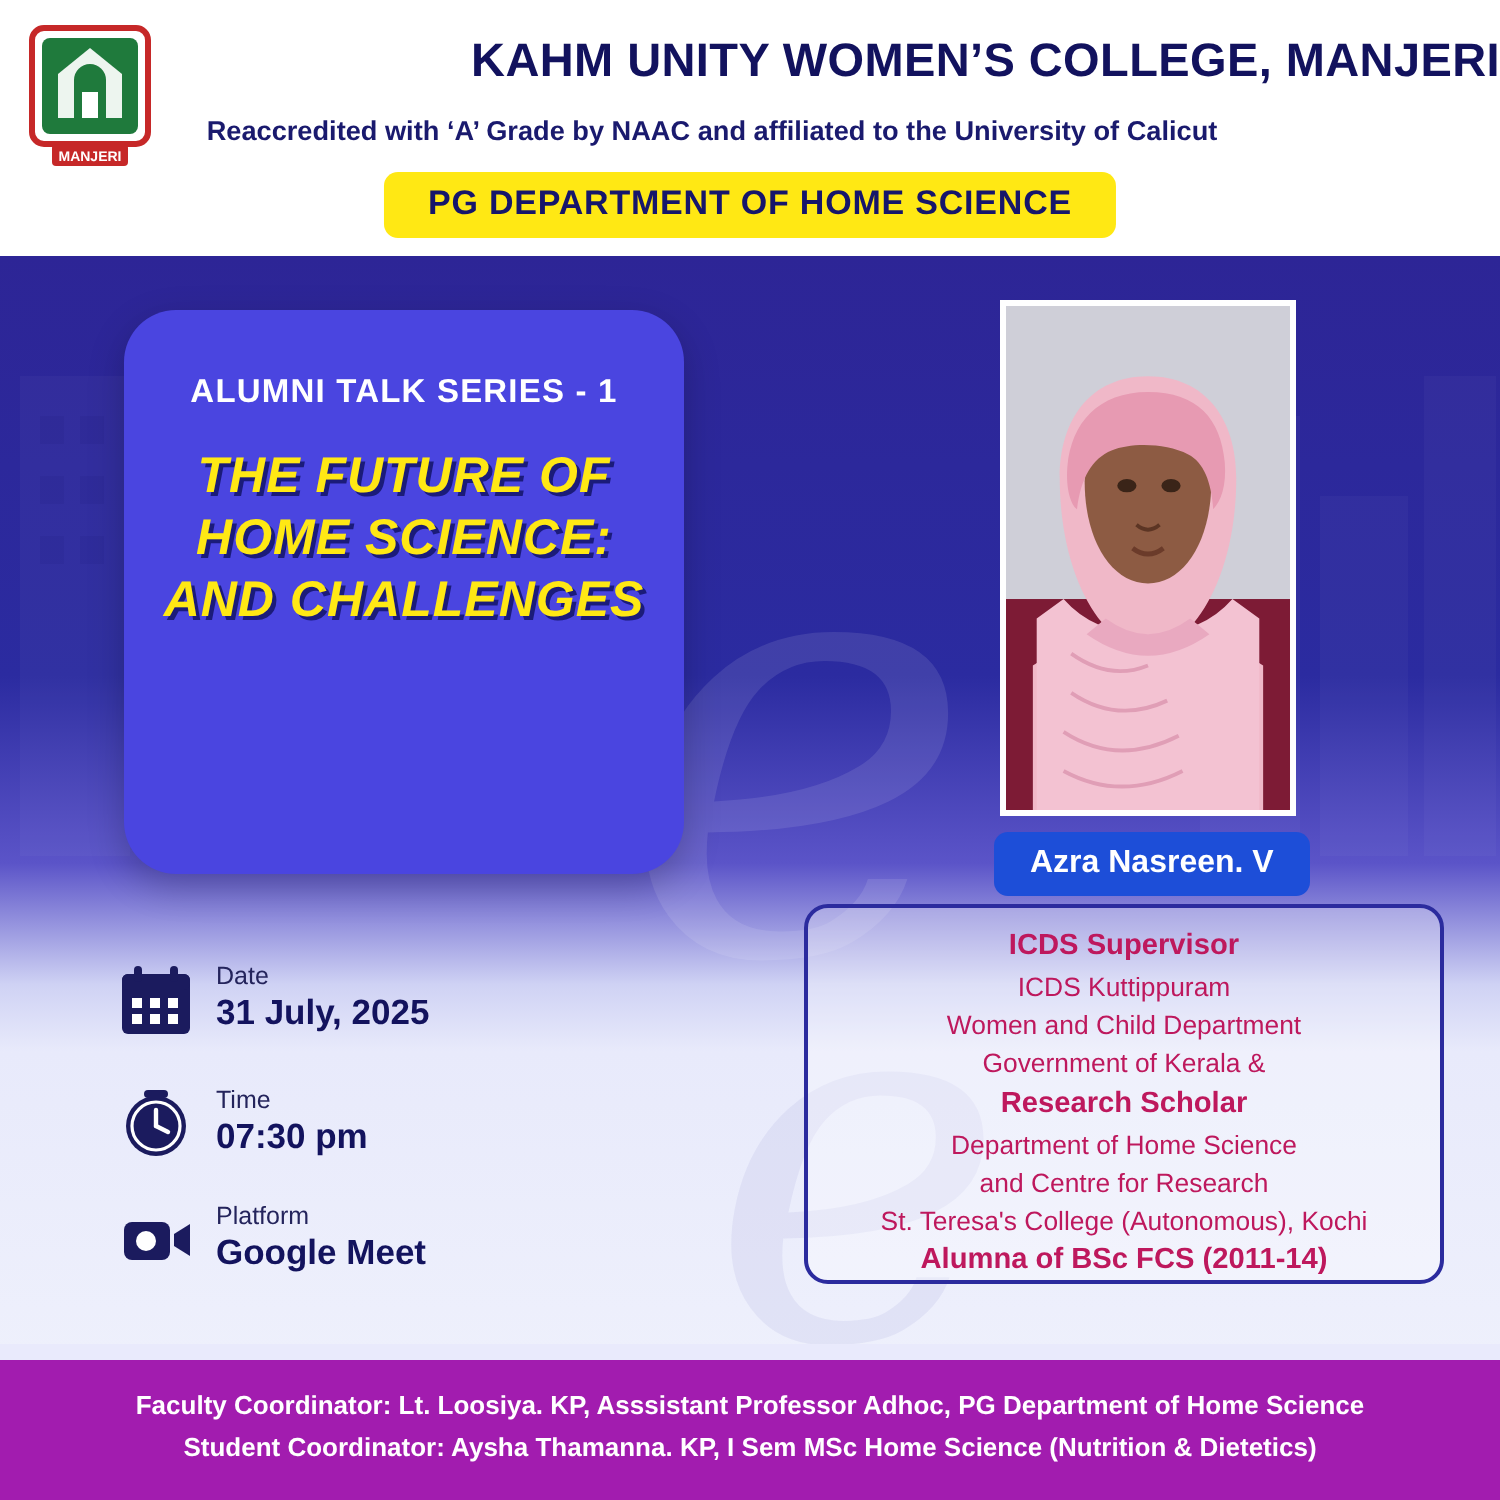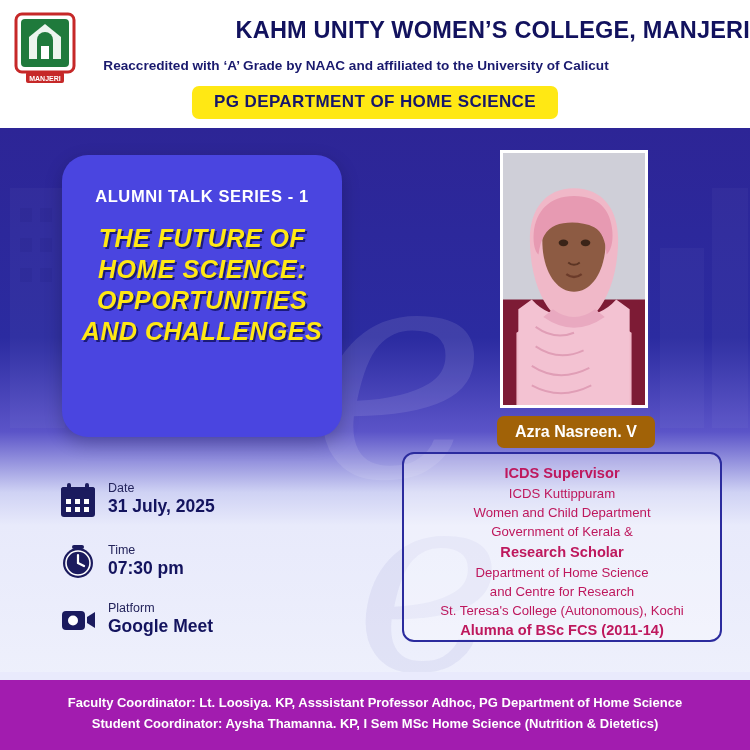--- a/index.html
+++ b/index.html
@@ -109,21 +109,21 @@
     width: 148px; height: 258px;
     background: #d4d4dc;
     border: 3px solid #ffffff;
     overflow: hidden;
     z-index: 6;
   }
   .photo-svg { width: 100%; height: 100%; display: block; }
 
   .name-badge {
     position: absolute; left: 497px; top: 416px;
-    background: #a16207;
+    background: #1d4ed8;
     color: #ffffff;
     font-size: 16px; font-weight: bold;
     padding: 7px 18px;
     border-radius: 7px;
     z-index: 7;
     white-space: nowrap;
   }
 
   
   .details-box {
@@ -224,21 +224,20 @@
     <div class="college-name">KAHM UNITY WOMEN’S COLLEGE, MANJERI</div>
     <div class="accreditation">Reaccredited with ‘A’ Grade by NAAC and affiliated to the University of Calicut</div>
     <div class="dept-badge">PG DEPARTMENT OF HOME SCIENCE</div>
   </div>
 
   <div class="title-card">
     <div class="series-label">ALUMNI TALK SERIES - 1</div>
     <div class="talk-title">
       <div>THE FUTURE OF</div>
       <div>HOME SCIENCE:</div>
-      <div>OPPORTUNITIES</div>
       <div>AND CHALLENGES</div>
     </div>
   </div>
 
   <div class="photo-frame">
     <svg class="photo-svg" viewBox="0 0 148 258" preserveAspectRatio="none">
       <rect width="148" height="258" fill="#cfcfd8"></rect>
       <rect y="150" width="148" height="108" fill="#7d1b35"></rect>
       <path d="M74 36 c-30 0 -46 22 -46 52 c0 34 10 60 22 74 l-36 22 v74 h120 v-74 l-36 -22 c12 -14 22 -40 22 -74 c0 -30 -16 -52 -46 -52 z" fill="#f0b8c8"></path>
       <path d="M74 52 c-21 0 -33 16 -33 38 c0 30 14 52 33 52 c19 0 33 -22 33 -52 c0 -22 -12 -38 -33 -38 z" fill="#8d5b43"></path>

